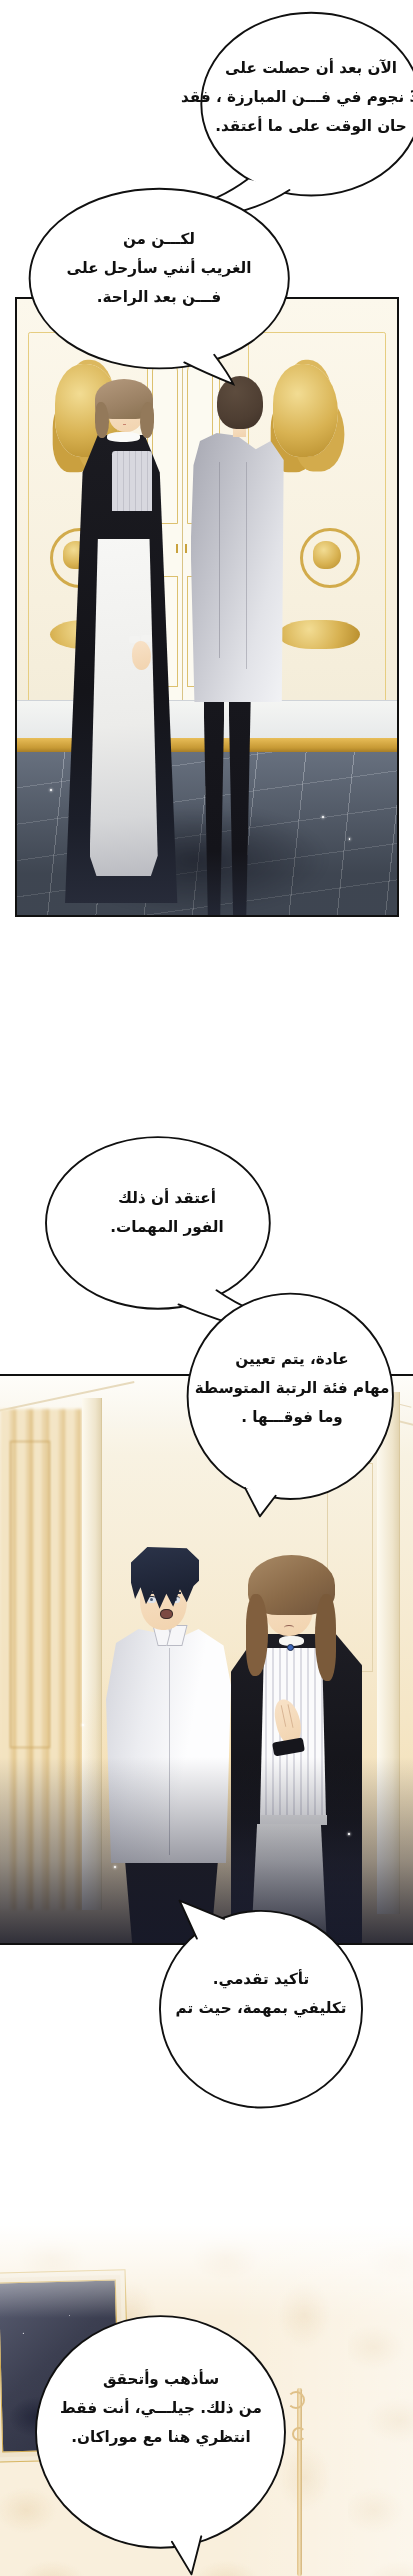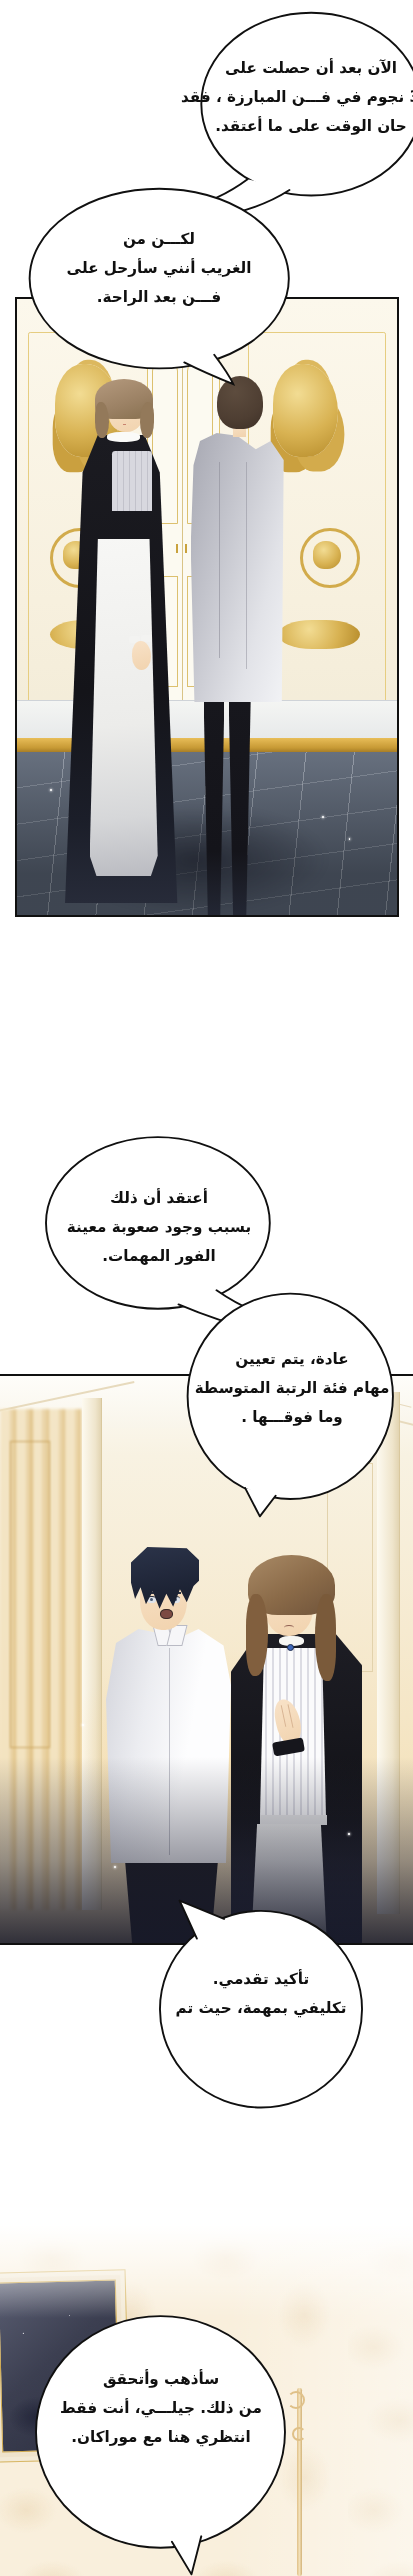--- a/index.html
+++ b/index.html
@@ -230,23 +230,22 @@
   <div class="btxt" style="left:202px;top:54px;width:218px">
     <div class="line">الآن بعد أن حصلت على</div>
     <div class="line">3 نجوم في فـــن المبارزة ، فقد</div>
     <div class="line">حان الوقت على ما أعتقد.</div>
   </div>
   <div class="btxt" style="left:50px;top:225px;width:218px">
     <div class="line">لكـــن من</div>
     <div class="line">الغريب أنني سأرحل على</div>
     <div class="line">فـــن بعد الراحة.</div>
   </div>
-  <div class="btxt" style="left:50px;top:1184px;width:218px">
+  <div class="btxt" style="left:58px;top:1184px;width:218px">
     <div class="line">أعتقد أن ذلك</div>
-    <div class="line">بسبب وجود صعوبة معينة</div>
     <div class="line">الفور المهمات.</div>
   </div>
   <div class="btxt" style="left:183px;top:1345px;width:218px">
     <div class="line">عادة، يتم تعيين</div>
     <div class="line">مهام فئة الرتبة المتوسطة</div>
     <div class="line">وما فوقـــها .</div>
   </div>
   <div class="btxt" style="left:152px;top:1965px;width:218px">
     <div class="line">تأكيد تقدمي.</div>
     <div class="line">تكليفي بمهمة، حيث تم</div>

